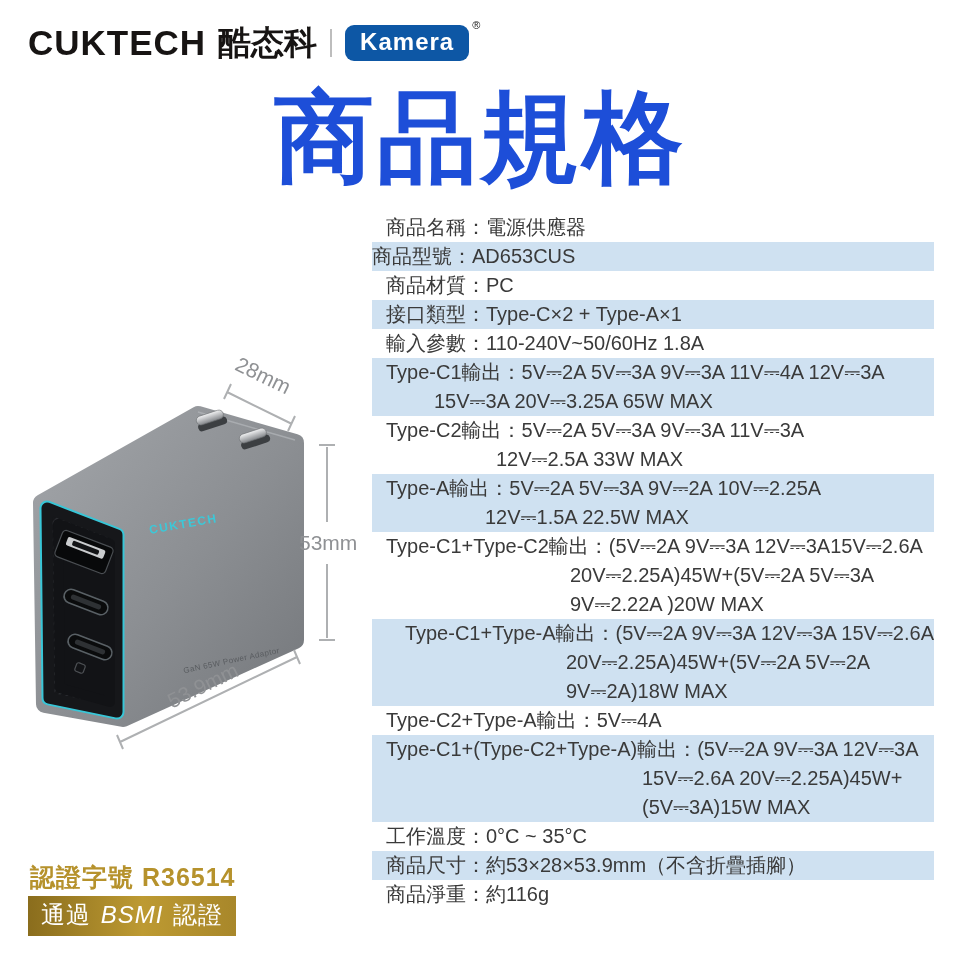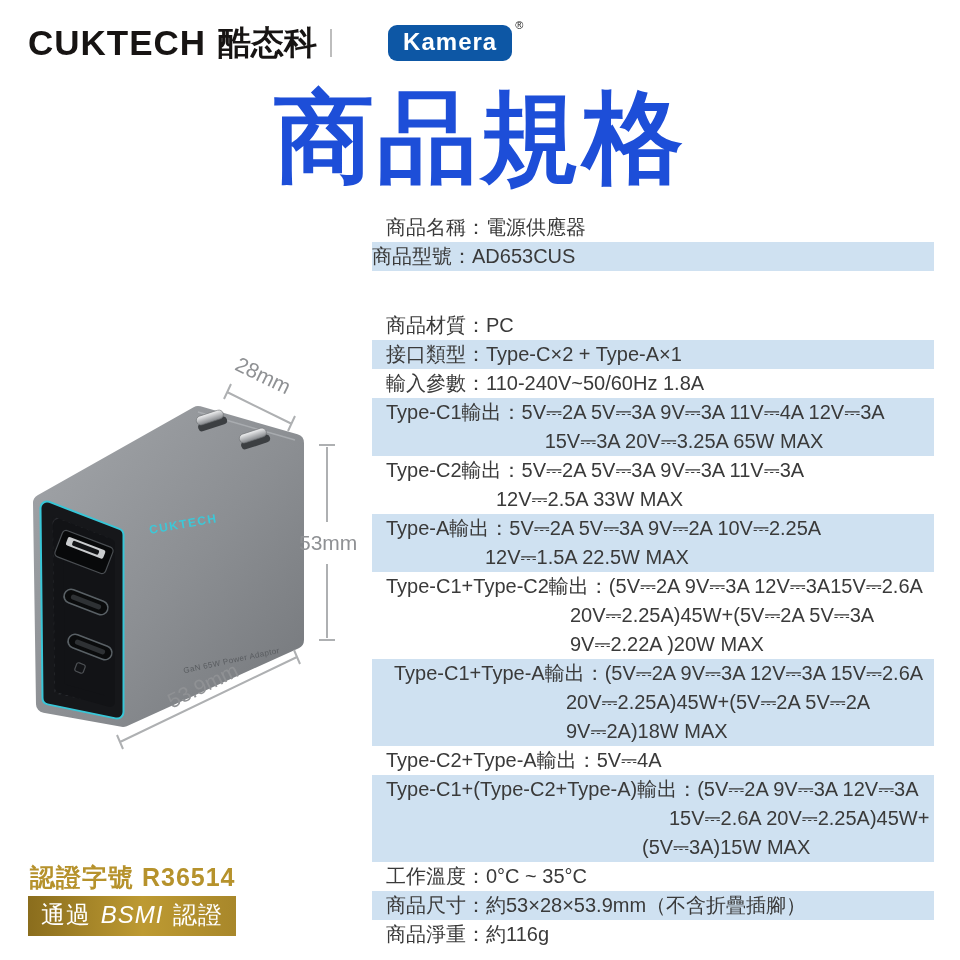--- a/index.html
+++ b/index.html
@@ -14,21 +14,21 @@
   .brand-row { left:28px; top:22px; height:42px; display:flex; align-items:center; }
   .cuktech-wordmark {
     font-size:35px; font-weight:900; color:#171413; letter-spacing:1px;
     transform:scaleY(1.02); white-space:nowrap;
   }
   .brand-cjk { font-size:33px; font-weight:900; color:#171413; margin-left:12px; white-space:nowrap; }
   .brand-divider { width:2px; height:28px; background:#bdbdbd; margin:0 13px; }
   .kamera-badge {
     background:#0d57a5; color:#ffffff; border-radius:9px;
     font-size:24px; font-weight:bold; letter-spacing:1px;
-    padding:3px 15px 5px 15px; white-space:nowrap;margin-left:43px;
+    padding:3px 15px 5px 15px; white-space:nowrap;
   }
   .reg-mark { font-size:11px; color:#1a1a1a; align-self:flex-start; margin-top:-3px; margin-left:3px; }
 
   
   .page-title {
     left:274px; top:84px; font-size:100px; line-height:1.06;
     font-weight:900; color:#1d4ed8; letter-spacing:3px; white-space:nowrap;
   }
 
   
@@ -67,56 +67,56 @@
 <div class="abs page-title">商品規格</div>
 
 <div class="abs spec-table">
     <div class="spec-row">
       <div class="spec-line" style="padding-left: 14px;">商品名稱：電源供應器</div>
     </div>
     <div class="spec-row alt">
       <div class="spec-line" style="">商品型號：AD653CUS</div>
     </div>
     <div class="spec-row">
-      <div class="spec-line" style="padding-left: 14px; margin-top: 40px;">商品材質：PC</div>
+      <div class="spec-line" style="padding-left: 14px;">商品材質：PC</div>
     </div>
     <div class="spec-row alt">
       <div class="spec-line" style="padding-left: 14px;">接口類型：Type-C×2 + Type-A×1</div>
     </div>
     <div class="spec-row">
       <div class="spec-line" style="padding-left: 14px;">輸入參數：110-240V~50/60Hz 1.8A</div>
     </div>
     <div class="spec-row alt">
       <div class="spec-line" style="padding-left: 14px;">Type-C1輸出：5V⎓2A 5V⎓3A 9V⎓3A 11V⎓4A 12V⎓3A</div>
-      <div class="spec-line" style="padding-left: 62px; text-align: center;">15V⎓3A 20V⎓3.25A 65W MAX</div>
+      <div class="spec-line" style="padding-left: 62px;">15V⎓3A 20V⎓3.25A 65W MAX</div>
     </div>
     <div class="spec-row">
       <div class="spec-line" style="padding-left: 14px;">Type-C2輸出：5V⎓2A 5V⎓3A 9V⎓3A 11V⎓3A</div>
       <div class="spec-line" style="padding-left: 124px;">12V⎓2.5A 33W MAX</div>
     </div>
     <div class="spec-row alt">
       <div class="spec-line" style="padding-left: 14px;">Type-A輸出：5V⎓2A 5V⎓3A 9V⎓2A 10V⎓2.25A</div>
       <div class="spec-line" style="padding-left: 113px;">12V⎓1.5A 22.5W MAX</div>
     </div>
     <div class="spec-row">
       <div class="spec-line" style="padding-left: 14px;">Type-C1+Type-C2輸出：(5V⎓2A 9V⎓3A 12V⎓3A15V⎓2.6A</div>
       <div class="spec-line" style="padding-left: 198px;">20V⎓2.25A)45W+(5V⎓2A 5V⎓3A</div>
       <div class="spec-line" style="padding-left: 198px;">9V⎓2.22A )20W MAX</div>
     </div>
     <div class="spec-row alt">
-      <div class="spec-line" style="padding-left: 22px;">Type-C1+Type-A輸出：(5V⎓2A 9V⎓3A 12V⎓3A 15V⎓2.6A</div>
+      <div class="spec-line" style="padding-left: 14px; text-align: right;">Type-C1+Type-A輸出：(5V⎓2A 9V⎓3A 12V⎓3A 15V⎓2.6A</div>
       <div class="spec-line" style="padding-left: 194px;">20V⎓2.25A)45W+(5V⎓2A 5V⎓2A</div>
       <div class="spec-line" style="padding-left: 194px;">9V⎓2A)18W MAX</div>
     </div>
     <div class="spec-row">
       <div class="spec-line" style="padding-left: 14px;">Type-C2+Type-A輸出：5V⎓4A</div>
     </div>
     <div class="spec-row alt">
       <div class="spec-line" style="padding-left: 14px;">Type-C1+(Type-C2+Type-A)輸出：(5V⎓2A 9V⎓3A 12V⎓3A</div>
-      <div class="spec-line" style="padding-left: 270px; margin-left: 27px;">15V⎓2.6A 20V⎓2.25A)45W+</div>
+      <div class="spec-line" style="padding-left: 270px;">15V⎓2.6A 20V⎓2.25A)45W+</div>
       <div class="spec-line" style="padding-left: 270px;">(5V⎓3A)15W MAX</div>
     </div>
     <div class="spec-row">
       <div class="spec-line" style="padding-left: 14px;">工作溫度：0°C ~ 35°C</div>
     </div>
     <div class="spec-row alt">
       <div class="spec-line" style="padding-left: 14px;">商品尺寸：約53×28×53.9mm（不含折疊插腳）</div>
     </div>
     <div class="spec-row">
       <div class="spec-line" style="padding-left: 14px;">商品淨重：約116g</div>

